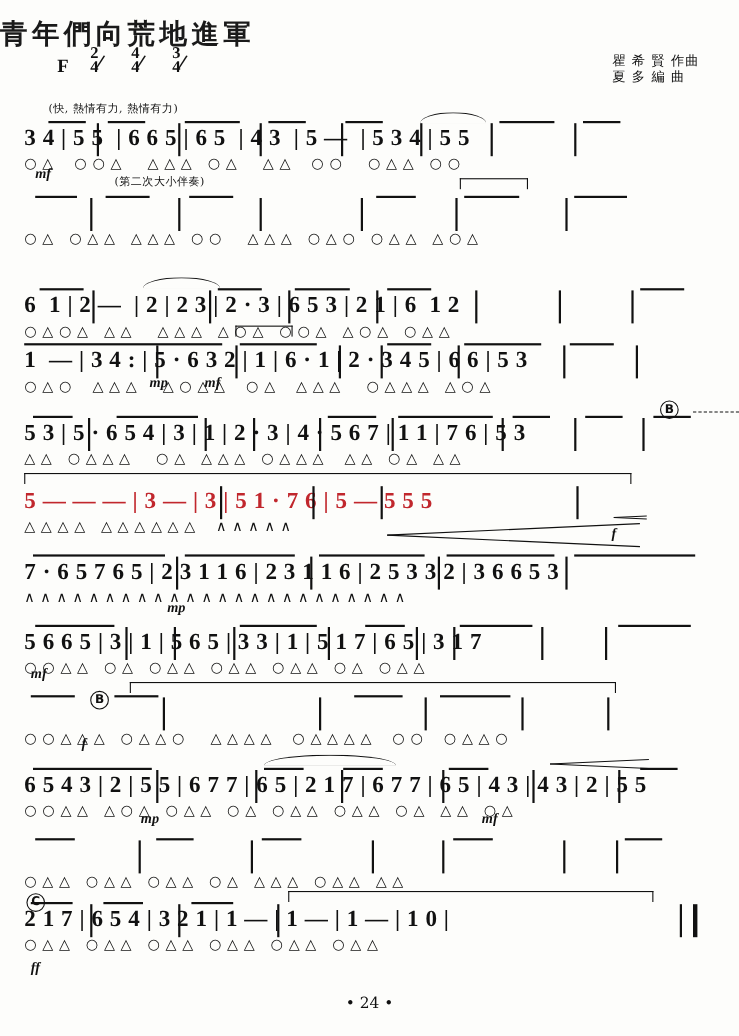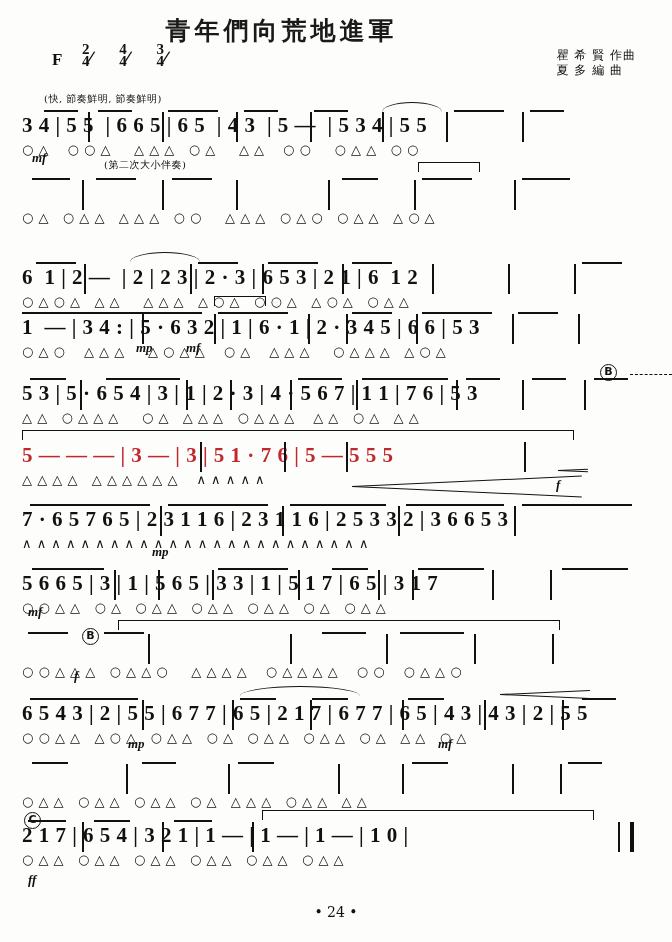--- a/index.html
+++ b/index.html
@@ -20,21 +20,21 @@
     width: 672px;
     height: 942px;
     background: #fdfdfb;
   }
   
   .title {
     position: absolute;
     top: 14px;
     left: 0;
     width: 563px;
-    text-align: center;
+    text-align: left;
     font-size: 25px;
     font-weight: bold;
     letter-spacing: 4px;
     font-family: "DejaVu Serif", serif;
     color: #1a1a1a;
   }
   
   .keyline {
     position: absolute;
     top: 50px;
@@ -234,21 +234,21 @@
       <span class="num">3</span>
       <span class="den">4</span>
     </span>
   </div>
 
   <div class="credits">
     <div>瞿 希 賢 作曲</div>
     <div>夏 多 編 曲</div>
   </div>
 
-  <div class="anno anno1">(快, 節奏鮮明, 節奏鮮明)</div>
+  <div class="anno anno1">(快, 熱情有力, 熱情有力)</div>
   <div class="anno anno2">(第二次大小伴奏)</div>
 
   <div class="system" style="top:110px;">
     <div class="beamrow">
       <div class="beam" style="left:22px;width:34px;"></div>
       <div class="beam" style="left:76px;width:34px;"></div>
       <div class="beam" style="left:146px;width:50px;"></div>
       <div class="beam" style="left:222px;width:34px;"></div>
       <div class="beam" style="left:292px;width:34px;"></div>
       <div class="beam" style="left:432px;width:50px;"></div>

